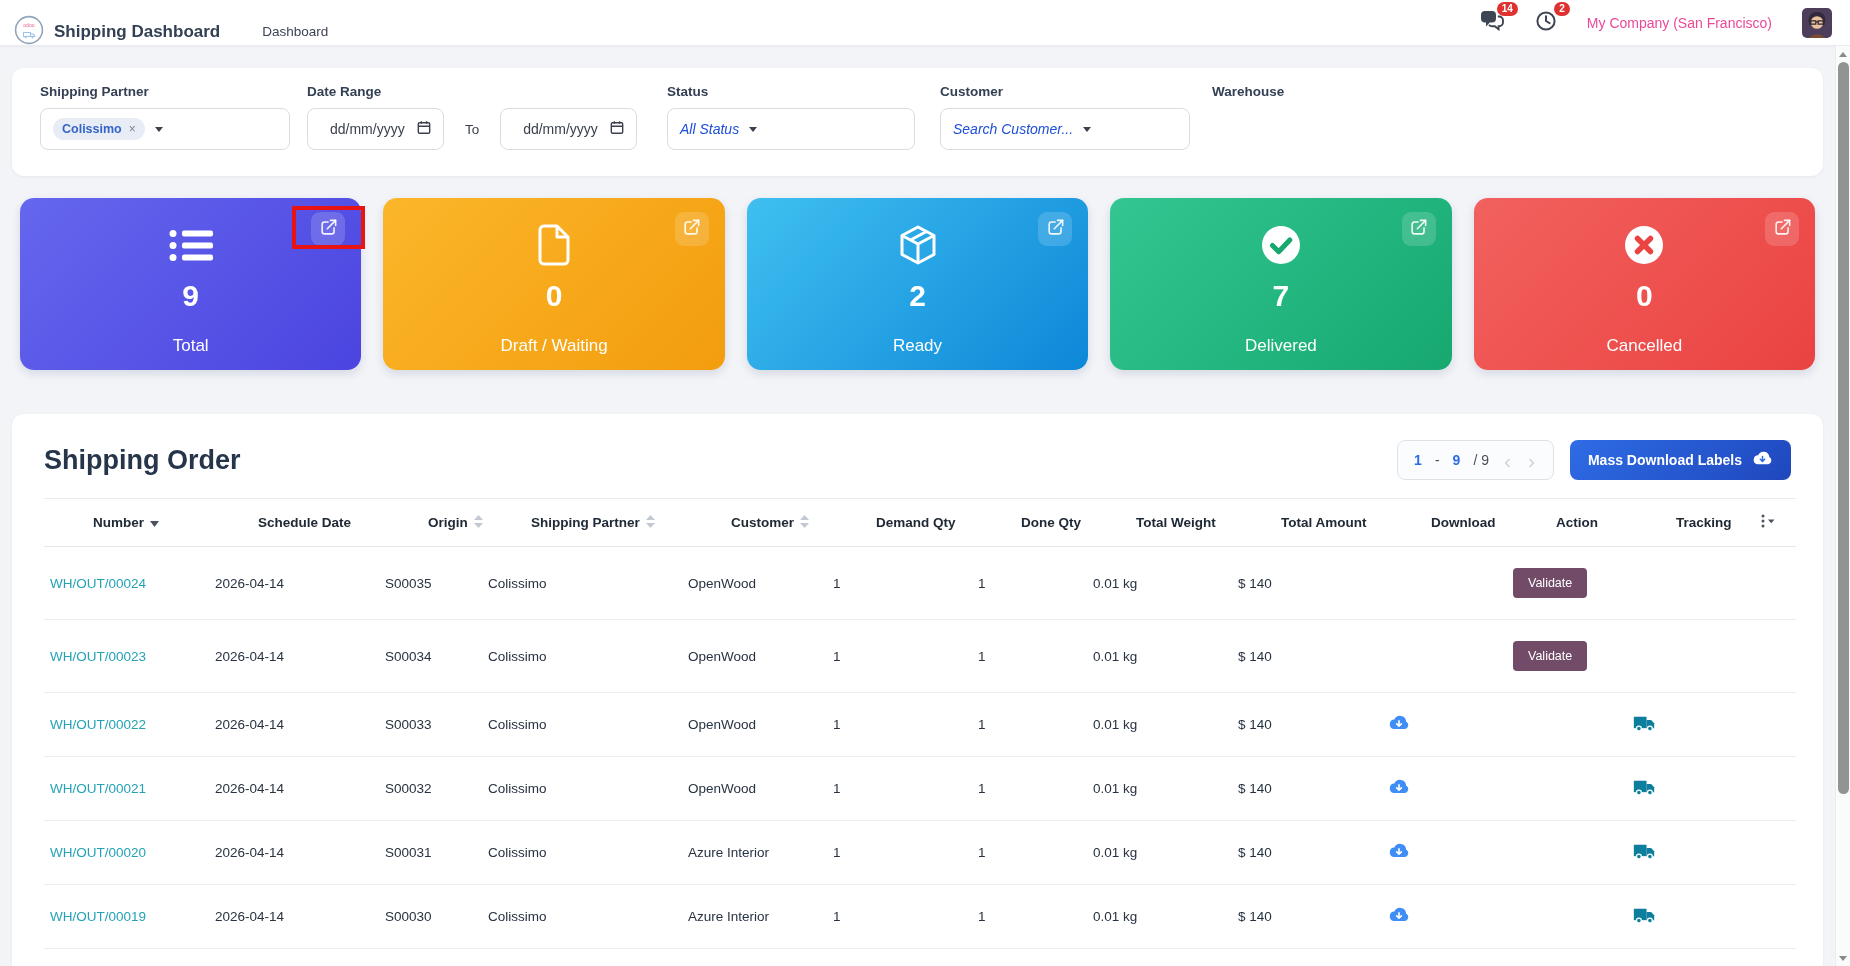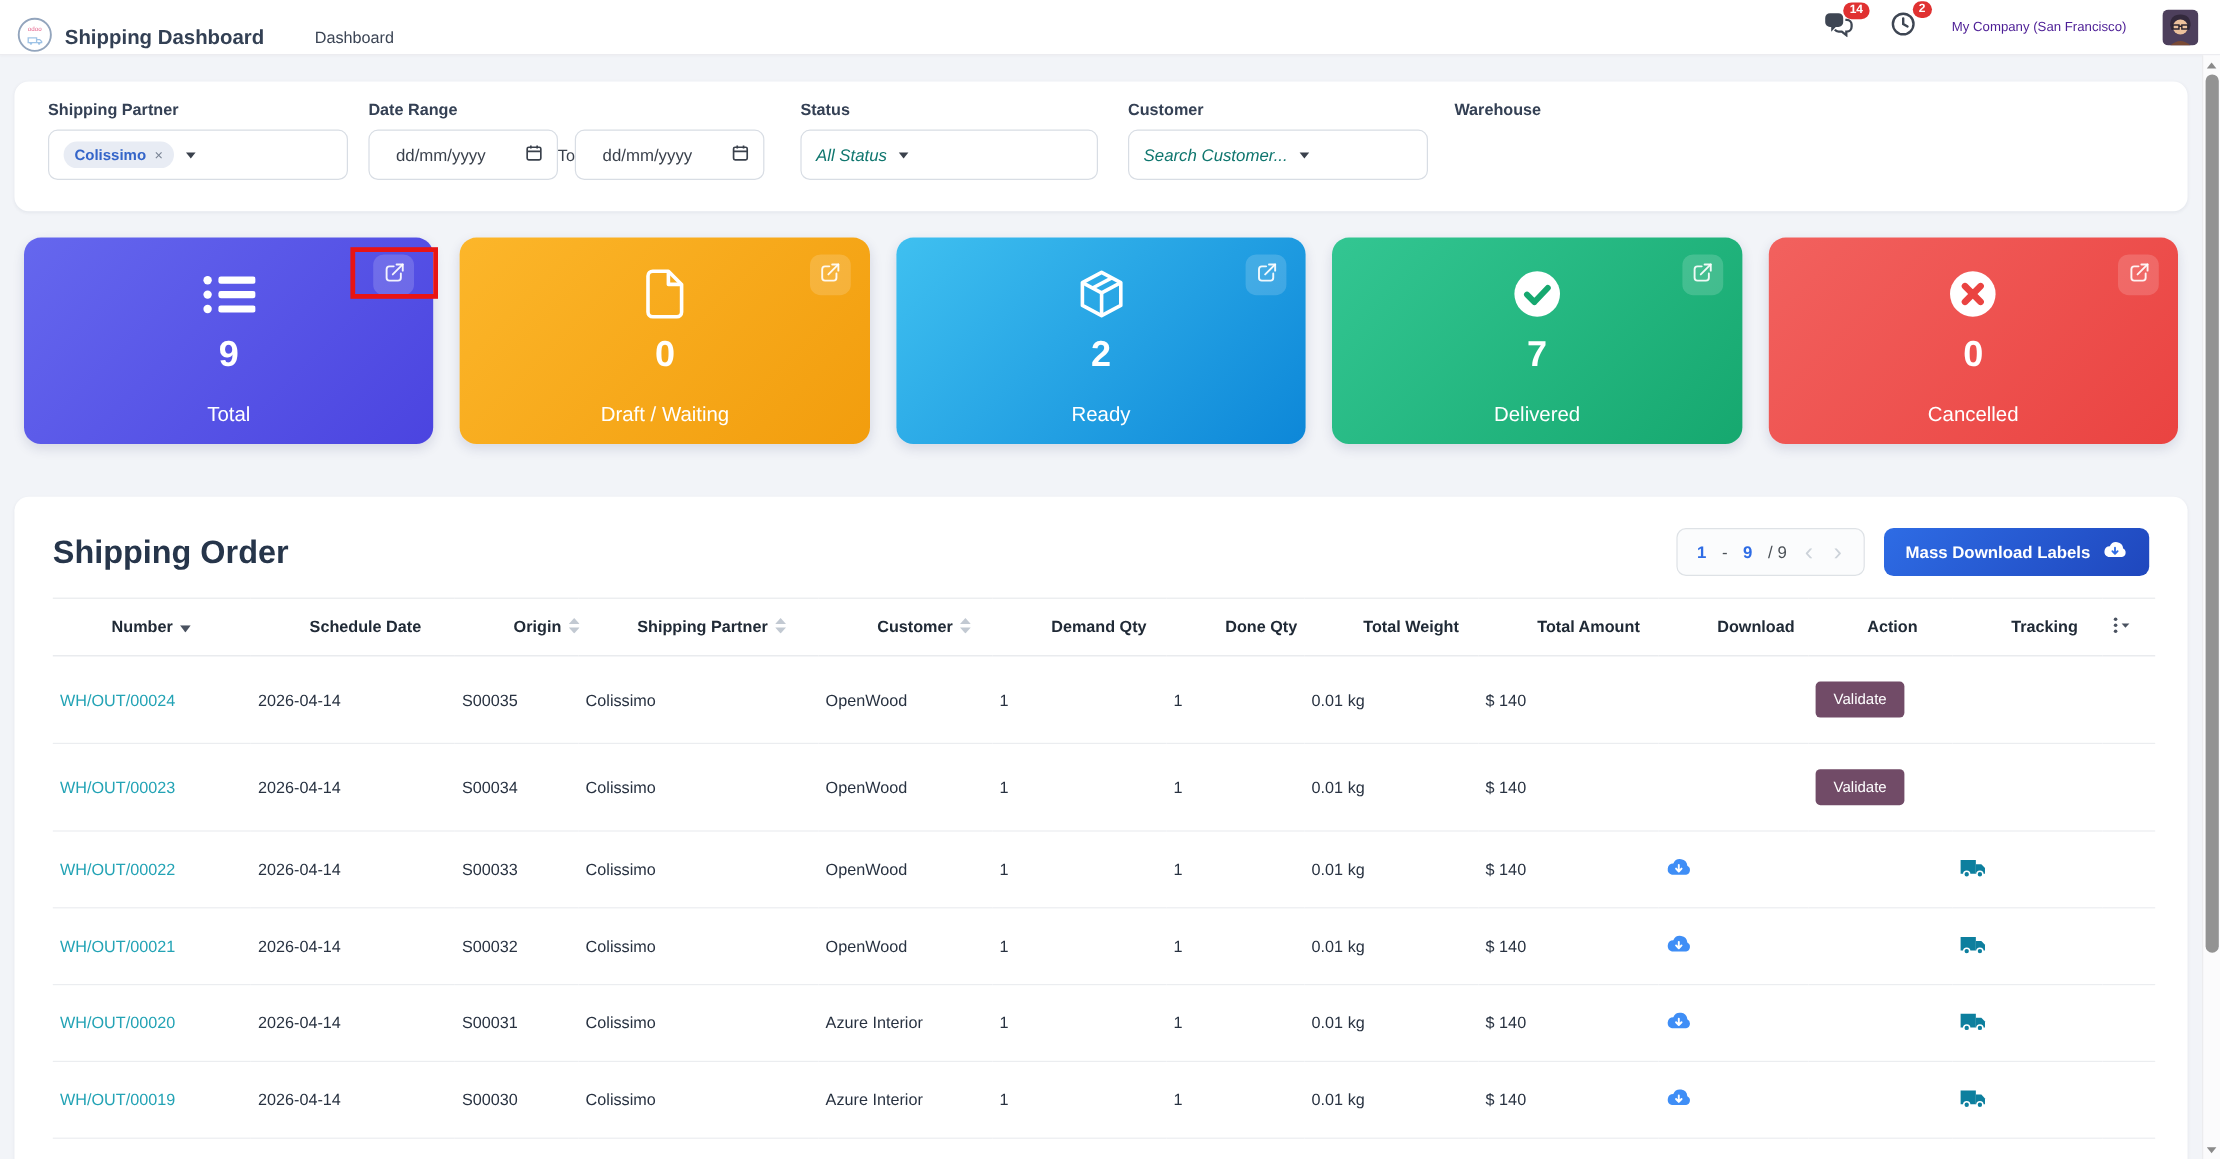--- a/index.html
+++ b/index.html
@@ -7,40 +7,40 @@
   body { font-family:"Liberation Sans", sans-serif; background:#f2f4f8; color:#283241; position:relative; }
 
   
   .navbar { height:46px; background:#fff; display:flex; align-items:center; justify-content:space-between; padding:0 18px 0 14px; border-bottom:1px solid #ececf0; box-shadow:0 1px 2px rgba(0,0,0,.04); position:relative; z-index:5; }
   .nav-left { display:flex; align-items:center;margin-top:18px; }
   .app-title { font-size:17px; font-weight:600; color:#334054; margin-left:10px; }
   .menu-item { font-size:13.5px; color:#3b4454; margin-left:42px; cursor:pointer; }
   .nav-right { display:flex; align-items:center; gap:30px; }
   .icon-badge { position:relative; display:inline-flex; cursor:pointer;text-align:right; }
   .badge { position:absolute; top:-8px; right:-13px; background:#e03131; color:#fff; font-size:10px; font-weight:700; padding:2px 5px; border-radius:9px; line-height:1; }
-  .company { font-size:11px; color:#4c1d95; cursor:pointer; }
+  .company { font-size:14px; color:#ec4899; cursor:pointer; }
   .avatar { display:inline-flex; cursor:pointer; }
 
   
   .filter-card { background:#fff; border-radius:12px; margin:22px 27px 0 12px; height:108px; padding:16px 28px 0; box-shadow:0 1px 3px rgba(20,30,60,.06); display:flex; }
   .fgroup { display:flex; flex-direction:column; }
   .fgroup label { font-size:13.5px; font-weight:700; color:#344054; margin-bottom:9px; }
   .fbox { height:42px; border:1px solid #d8dde4; border-radius:8px; background:#fff; display:flex; align-items:center; padding:0 12px; font-size:14px; color:#3a414c; cursor:pointer; }
   .fg-partner { width:250px; margin-right:17px; }
   .fg-dates { width:330px; margin-right:30px; }
   .fg-status { width:248px; margin-right:25px; }
   .fg-customer { width:250px; margin-right:22px; }
   .fg-warehouse { width:248px; }
   .dates-row { display:flex; align-items:center; }
   .date-box { flex:1; justify-content:space-between;padding-left:22px; }
-  .to-label { margin:0 0; font-size:13.5px; color:#3a414c; font-weight:400; }
+  .to-label { margin:0 21px; font-size:13.5px; color:#3a414c; font-weight:400; }
   .tag-pill { background:#e8ecf4; color:#3465c9; font-size:12.5px; font-weight:700; border-radius:20px; padding:4px 9px; display:inline-flex; align-items:center; gap:7px; }
   .tag-x { color:#7a8494; font-weight:400; font-size:12px; cursor:pointer; }
   .caret { width:0; height:0; border-left:4.5px solid transparent; border-right:4.5px solid transparent; border-top:5.5px solid #3a414c; display:inline-block; margin-left:10px; }
-  .placeholder { font-style:italic; color:#0f766e;text-align:center; }
+  .placeholder { font-style:italic; color:#1d4ed8;text-align:center; }
 
   
   .cards-row { display:flex; gap:22px; margin:22px 35px 0 20px; height:172px; }
   .stat-card { flex:1; border-radius:14px; position:relative; color:#fff; display:flex; flex-direction:column; align-items:center; padding-top:26px; cursor:pointer; box-shadow:0 4px 10px rgba(30,40,90,.13); }
   .card-icon { height:42px; display:flex; align-items:center; }
   .card-value { font-size:30px; font-weight:700; margin-top:15px; line-height:1; }
   .card-label { font-size:17px; margin-top:25px; }
   .card-link { position:absolute; top:14px; right:16px; width:34px; height:34px; border:none; border-radius:9px; background:rgba(255,255,255,.16); display:flex; align-items:center; justify-content:center; cursor:pointer; }
 
   

